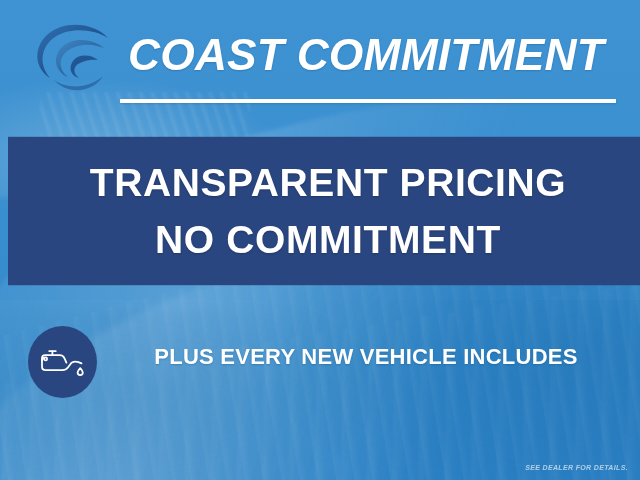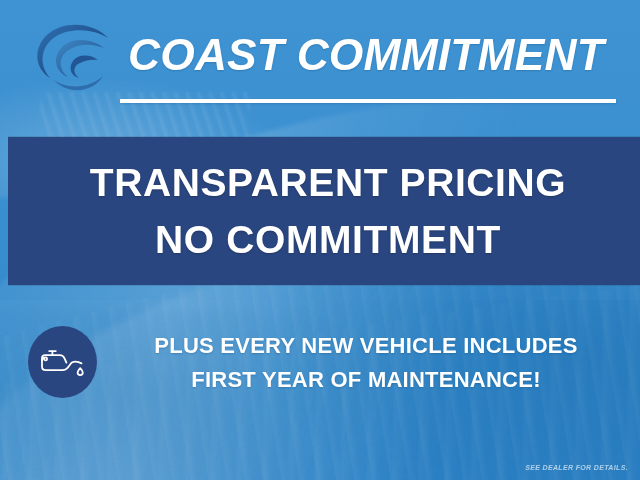--- a/index.html
+++ b/index.html
@@ -332,19 +332,18 @@
         <path d="M12.4,10.2 L12.4,6.4"></path>
         <path d="M9.2,6.1 L15.8,6.1"></path>
         <circle cx="5.6" cy="13.9" r="1.5"></circle>
         <path d="M40.2,23.2 C40.2,23.2 42.8,26.0 42.8,27.6 C42.8,29.0 41.6,30.1 40.2,30.1
                  C38.8,30.1 37.6,29.0 37.6,27.6 C37.6,26.0 40.2,23.2 40.2,23.2 Z"></path>
       </svg>
     </div>
 
     <div class="promo-text">
       <div class="promo-line l1">PLUS EVERY NEW VEHICLE INCLUDES</div>
-      <div class="promo-line l2">FIRST YEAR OF MAINTENANCE!</div>
     </div>
   </div>
 
   <div class="disclaimer">SEE DEALER FOR DETAILS.</div>
 
 </div>
 
 </body></html>

